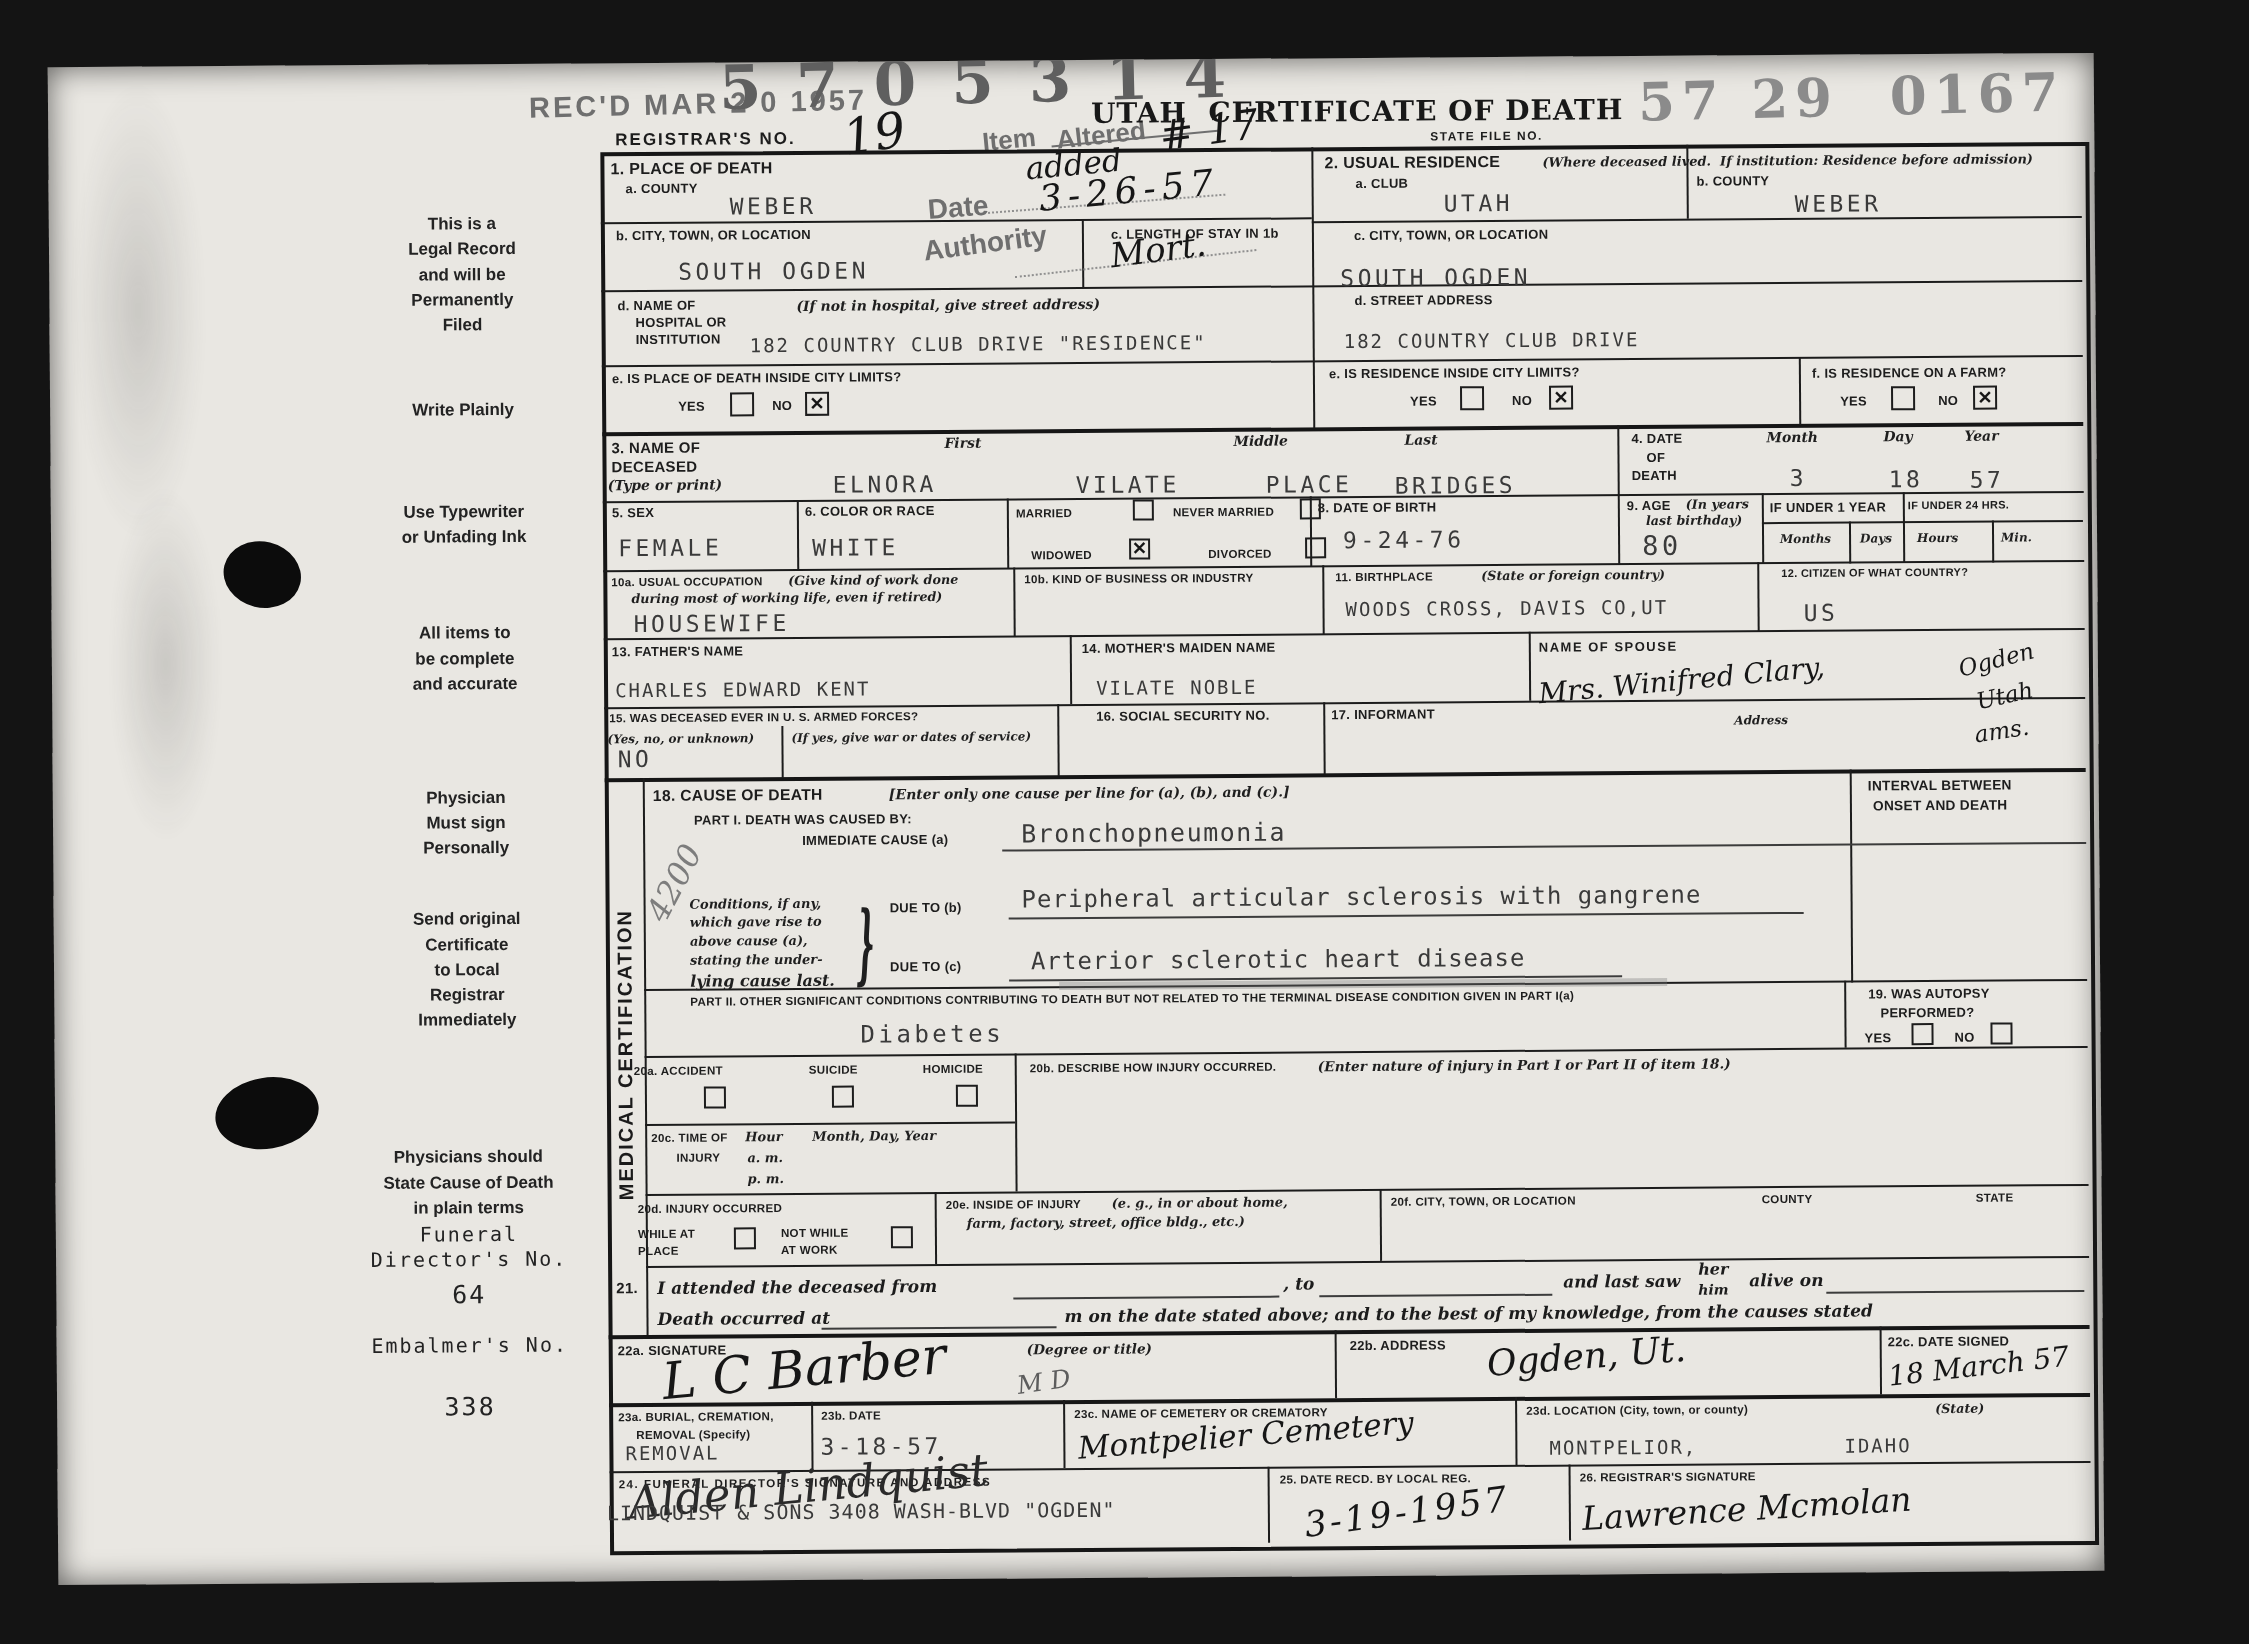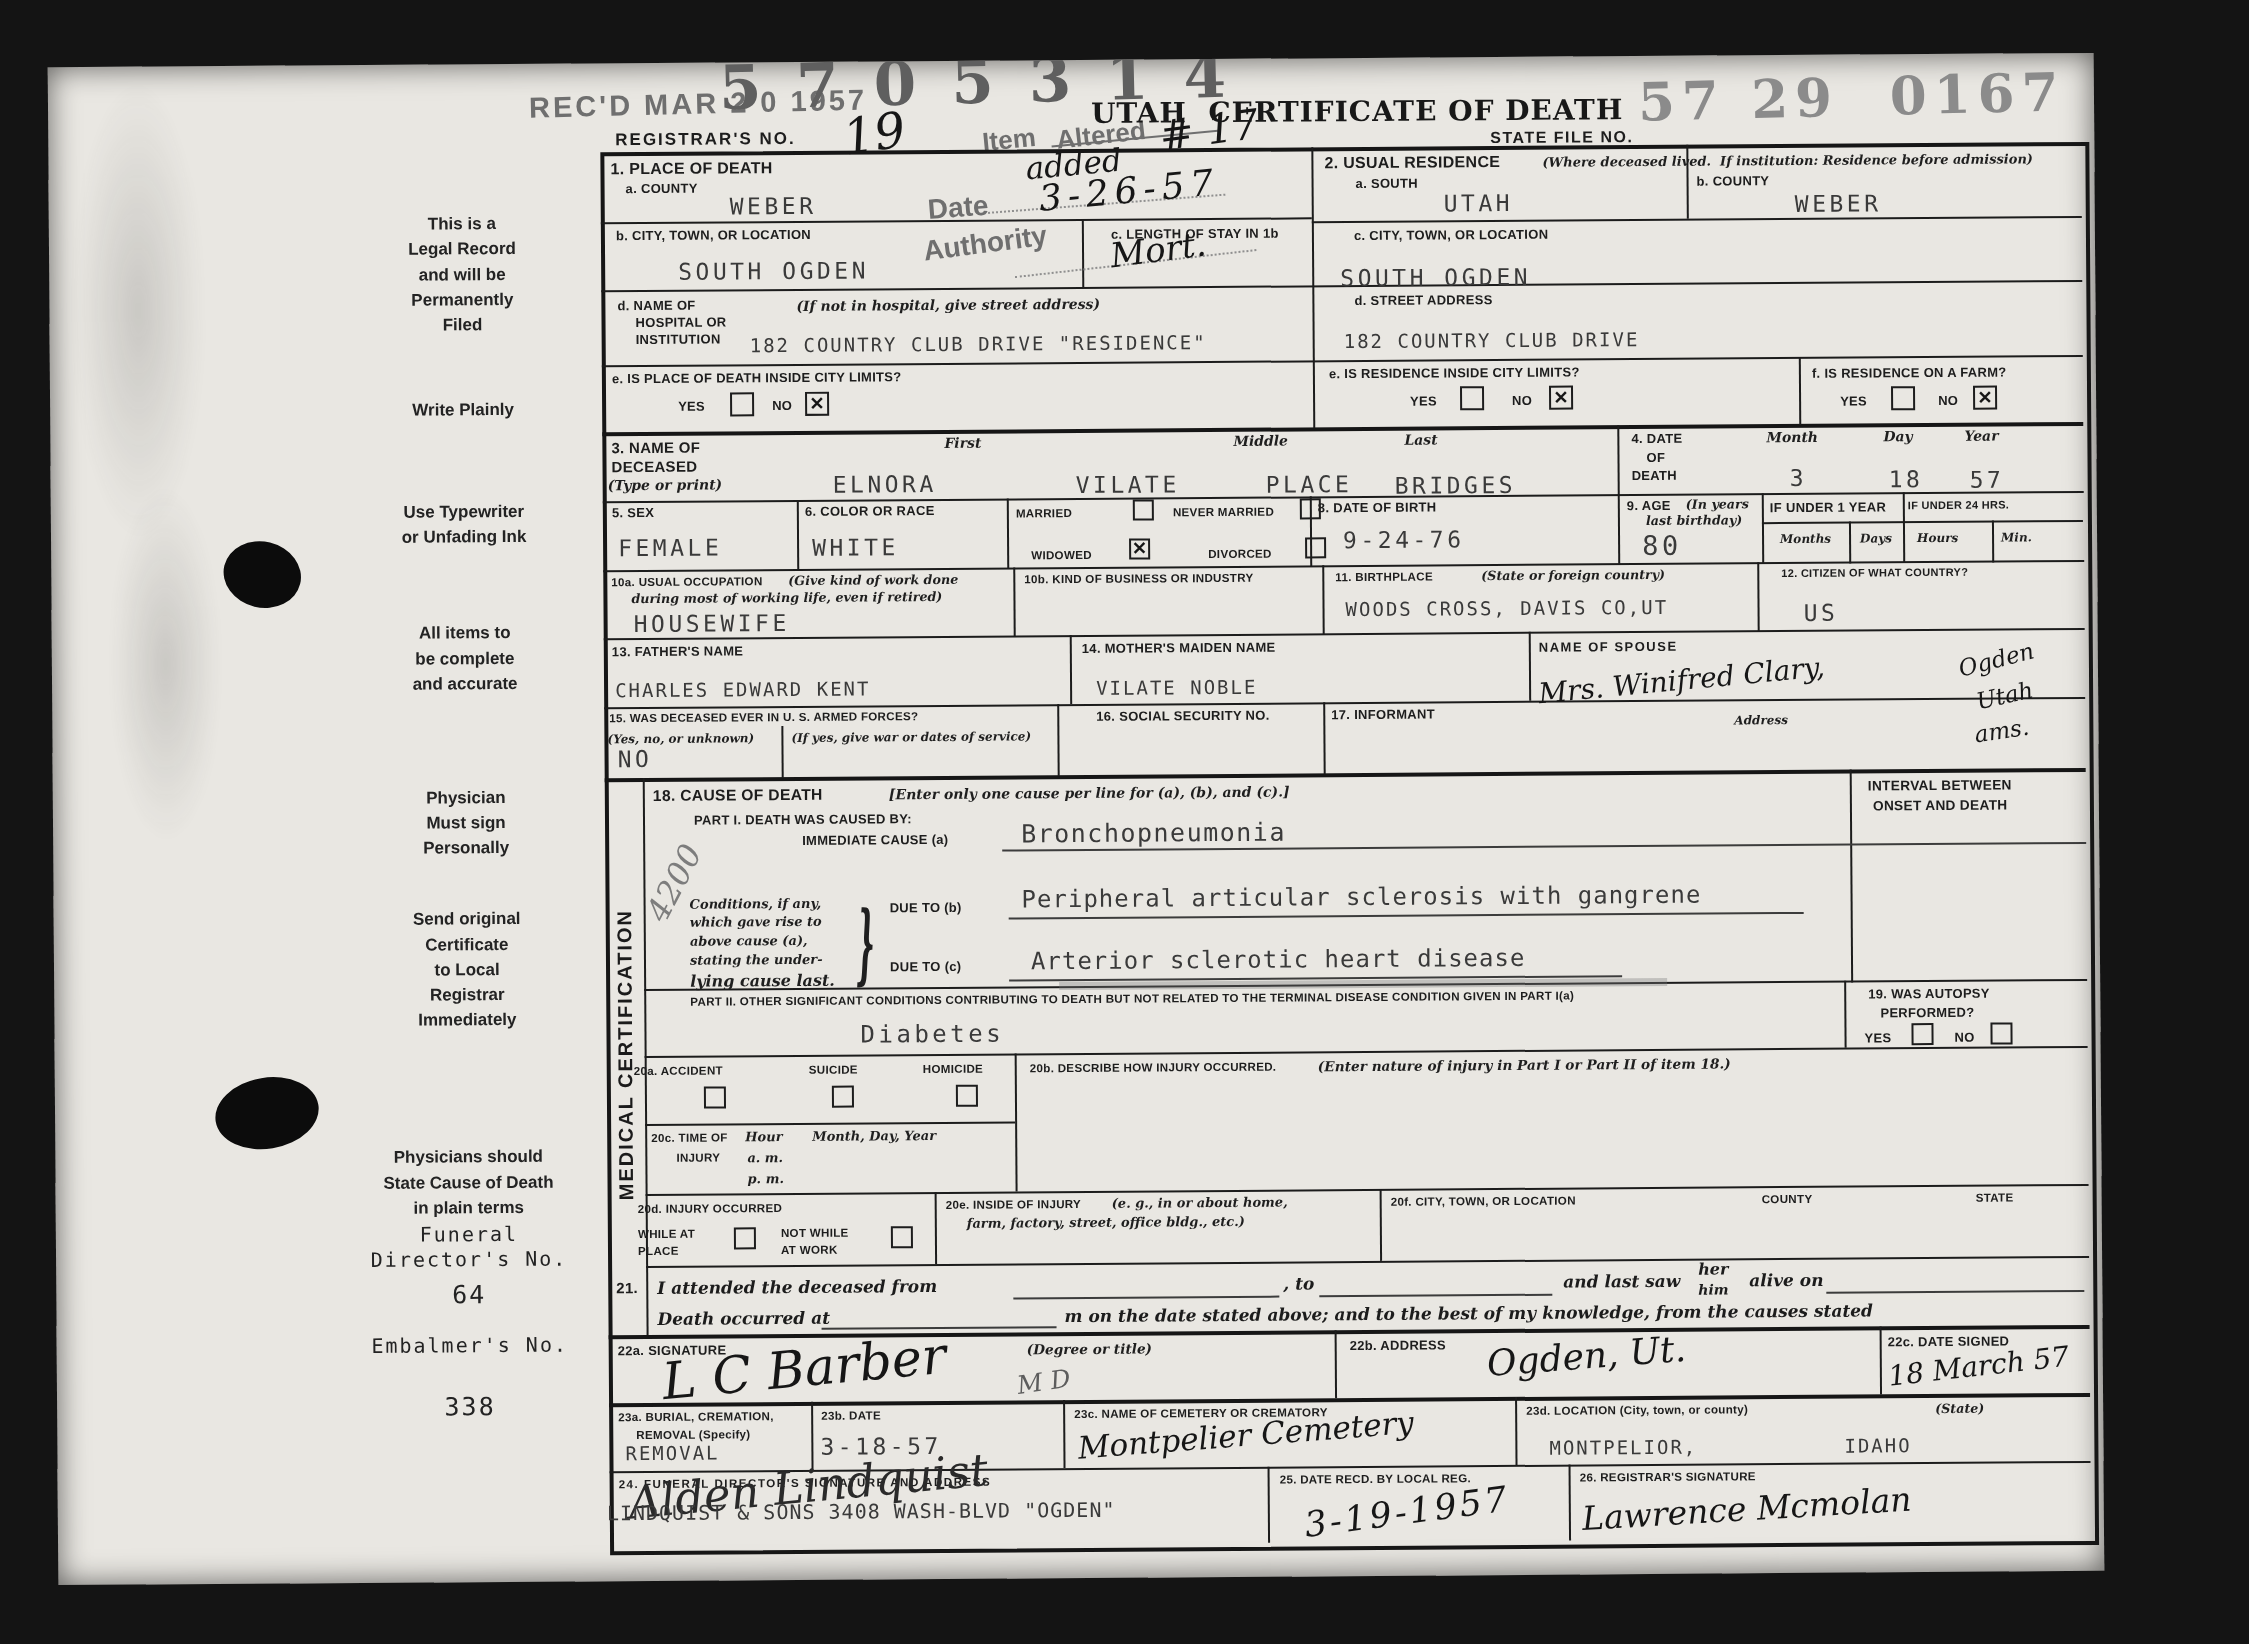--- a/index.html
+++ b/index.html
@@ -73,21 +73,21 @@
   <div class="ab stamp" style="left:534px;top:85px;letter-spacing:3px;transform:rotate(-1deg)">REC'D MAR 2 0 1957</div>
   <div class="ab bignum" style="left:724px;top:45px;transform:rotate(-1deg)">5705314</div>
   <div class="ab lbl" style="left:620px;top:127px;font-size:17px;letter-spacing:2px">REGISTRAR'S NO.</div>
   <div class="ab hand" style="left:848px;top:104px;font-size:49px;transform:rotate(-8deg)">19</div>
   <div class="ab stamp" style="left:987px;top:124px;font-size:26px;transform:rotate(-5deg)">Item</div>
   <div class="ab stamp" style="left:1061px;top:120px;font-size:26px;transform:rotate(-6deg)">Altered</div>
   <div class="ab hl" style="left:1056px;top:138px;width:167px;background:#6f6f6f;transform:rotate(-5deg)"></div>
   <div class="ab hand" style="left:1164px;top:107px;font-size:41px;transform:rotate(-7deg)"># 17</div>
   <div class="ab hand" style="left:1030px;top:146px;font-size:31px;transform:rotate(-5deg)">added</div>
   <div class="ab title" style="left:1096px;top:97px">UTAH  CERTIFICATE OF DEATH</div>
-  <div class="ab lbl" style="left:1495px;top:132px;font-size:16px;letter-spacing:1.5px">STATE FILE NO.</div>
+  <div class="ab lbl" style="left:1435px;top:132px;font-size:12px;letter-spacing:1.5px">STATE FILE NO.</div>
   <div class="ab filenum" style="left:1643px;top:71px;transform:rotate(-1deg)">57 29  0167</div>
 
   <div class="ab" style="left:605px;top:149px;width:1481px;height:1395px;border:4px solid #161616"></div>
 
   <div class="ab hl" style="left:605px;top:219px;width:711px"></div>
   <div class="ab hl" style="left:1316px;top:223px;width:770px"></div>
   <div class="ab hl" style="left:605px;top:287px;width:1481px"></div>
   <div class="ab hl" style="left:605px;top:362px;width:1481px"></div>
   <div class="ab hv" style="left:605px;top:429px;width:1481px"></div>
   <div class="ab hl" style="left:605px;top:498px;width:1481px"></div>
@@ -157,21 +157,21 @@
   <div class="ab it" style="left:800px;top:296px">(If not in hospital, give street address)</div>
   <div class="ab ty tysm" style="left:753px;top:332px">182 COUNTRY CLUB DRIVE "RESIDENCE"</div>
   <div class="ab lbl sm" style="left:615px;top:368px">e. IS PLACE OF DEATH INSIDE CITY LIMITS?</div>
   <div class="ab lbl sm" style="left:681px;top:396px">YES</div>
   <div class="ab cb" style="left:733px;top:390px"></div>
   <div class="ab lbl sm" style="left:775px;top:396px">NO</div>
   <div class="ab cb" style="left:808px;top:390px">✕</div>
 
   <div class="ab lbl" style="left:1329px;top:156px;font-size:16px">2. USUAL RESIDENCE</div>
   <div class="ab it" style="left:1547px;top:158px;font-size:13px">(Where deceased lived.  If institution: Residence before admission)</div>
-  <div class="ab lbl sm" style="left:1360px;top:178px">a. SOUTH</div>
+  <div class="ab lbl sm" style="left:1360px;top:178px">a. CLUB</div>
   <div class="ab ty" style="left:1448px;top:193px">UTAH</div>
   <div class="ab lbl sm" style="left:1701px;top:178px">b. COUNTY</div>
   <div class="ab ty" style="left:1799px;top:196px">WEBER</div>
   <div class="ab lbl sm" style="left:1358px;top:230px">c. CITY, TOWN, OR LOCATION</div>
   <div class="ab ty" style="left:1344px;top:267px">SOUTH OGDEN</div>
   <div class="ab lbl sm" style="left:1358px;top:295px">d. STREET ADDRESS</div>
   <div class="ab ty tysm" style="left:1347px;top:332px">182 COUNTRY CLUB DRIVE</div>
   <div class="ab lbl sm" style="left:1332px;top:368px">e. IS RESIDENCE INSIDE CITY LIMITS?</div>
   <div class="ab lbl sm" style="left:1413px;top:396px">YES</div>
   <div class="ab cb" style="left:1463px;top:389px"></div>

